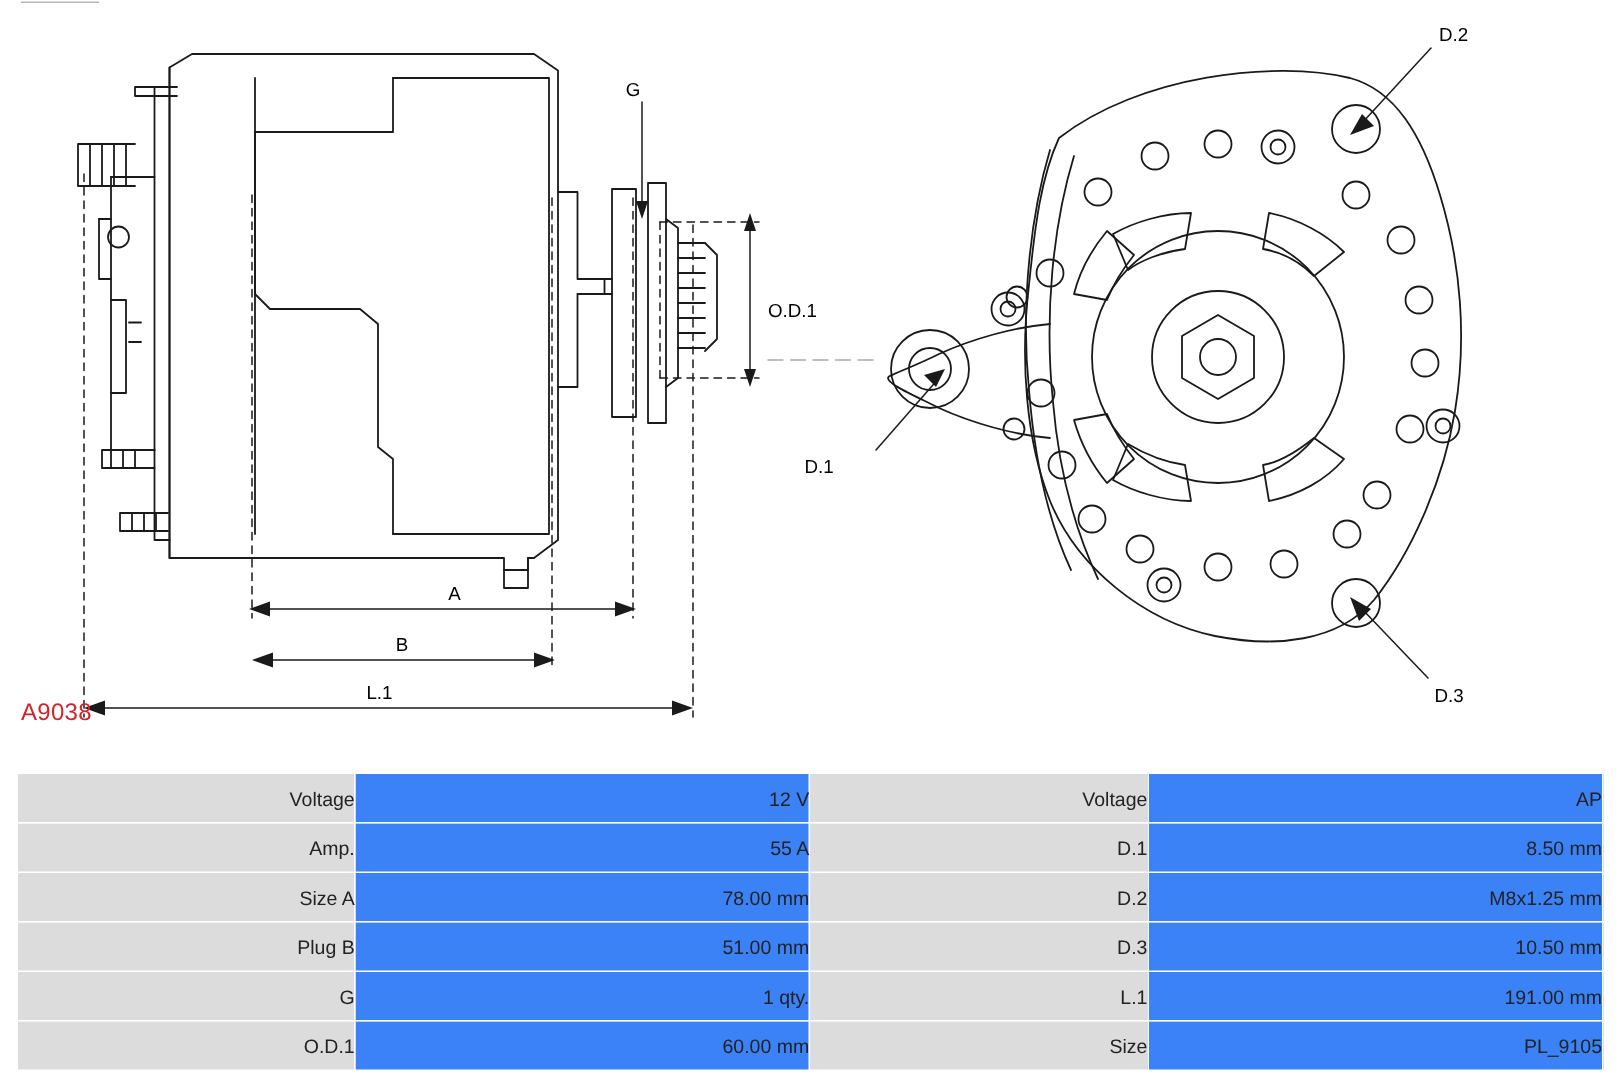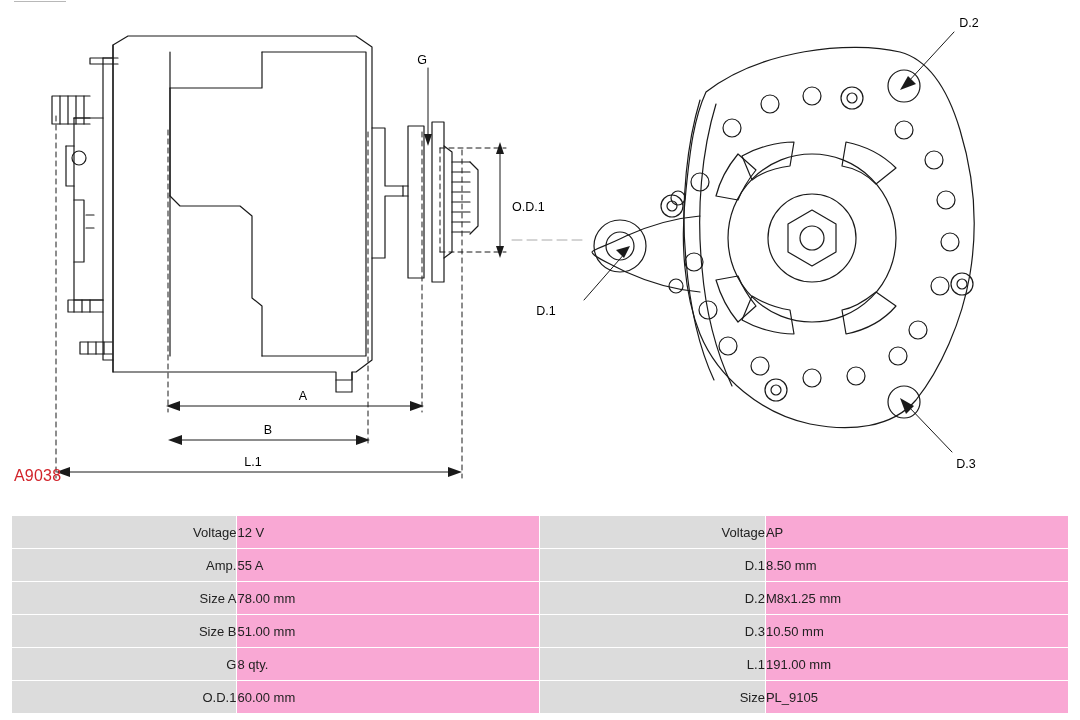--- a/index.html
+++ b/index.html
@@ -62,22 +62,22 @@
     padding: 0 0;
     vertical-align: middle;
   }
   .spec-table td.label {
     background: #dcdcdc;
     text-align: right;
     color: #222222;
     width: 217px;
   }
   .spec-table td.value {
-    background: #f9a8d4;
-    text-align: left;
+    background: #3b82f6;
+    text-align: right;
     color: #222222;
     width: 292px;
   }
   .lbl {
     font-size: 12.5px;
     font-family: "Liberation Sans", sans-serif;
   }
 </style>
 </head>
 <body>
@@ -285,28 +285,28 @@
         <td class="label">D.1</td>
         <td class="value">8.50 mm</td>
       </tr>
       <tr>
         <td class="label">Size A</td>
         <td class="value">78.00 mm</td>
         <td class="label">D.2</td>
         <td class="value">M8x1.25 mm</td>
       </tr>
       <tr>
-        <td class="label">Size B</td>
+        <td class="label">Plug B</td>
         <td class="value">51.00 mm</td>
         <td class="label">D.3</td>
         <td class="value">10.50 mm</td>
       </tr>
       <tr>
         <td class="label">G</td>
-        <td class="value">8 qty.</td>
+        <td class="value">1 qty.</td>
         <td class="label">L.1</td>
         <td class="value">191.00 mm</td>
       </tr>
       <tr>
         <td class="label">O.D.1</td>
         <td class="value">60.00 mm</td>
         <td class="label">Size</td>
         <td class="value">PL_9105</td>
       </tr>
     </tbody>

